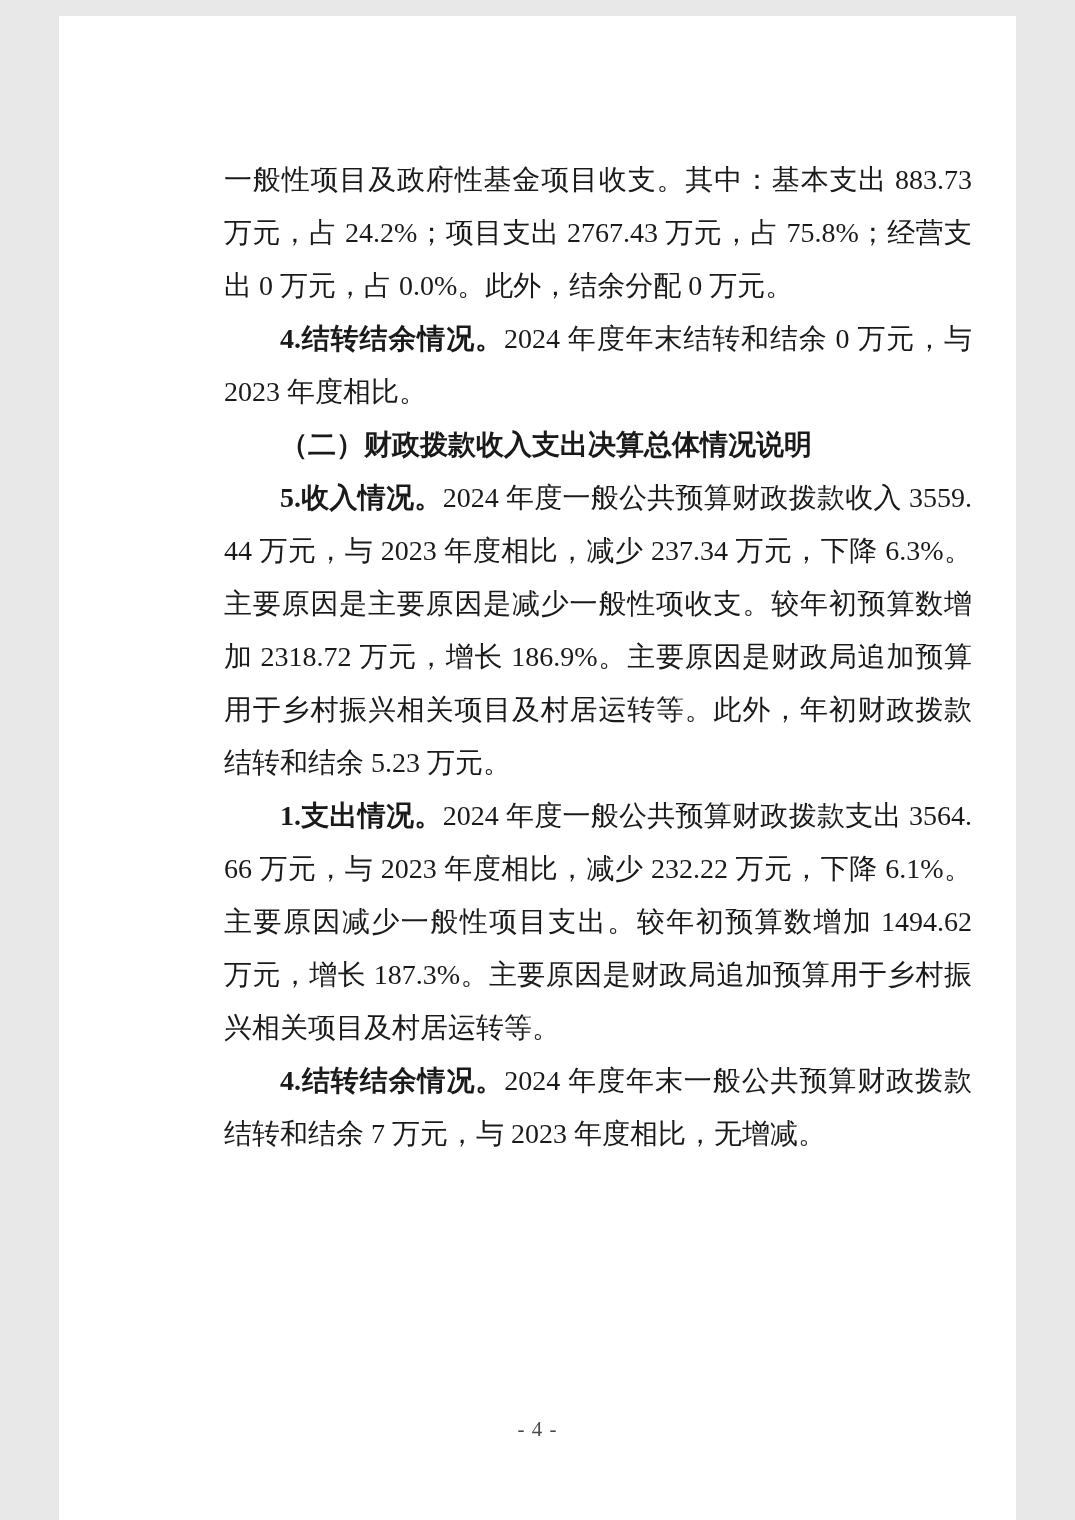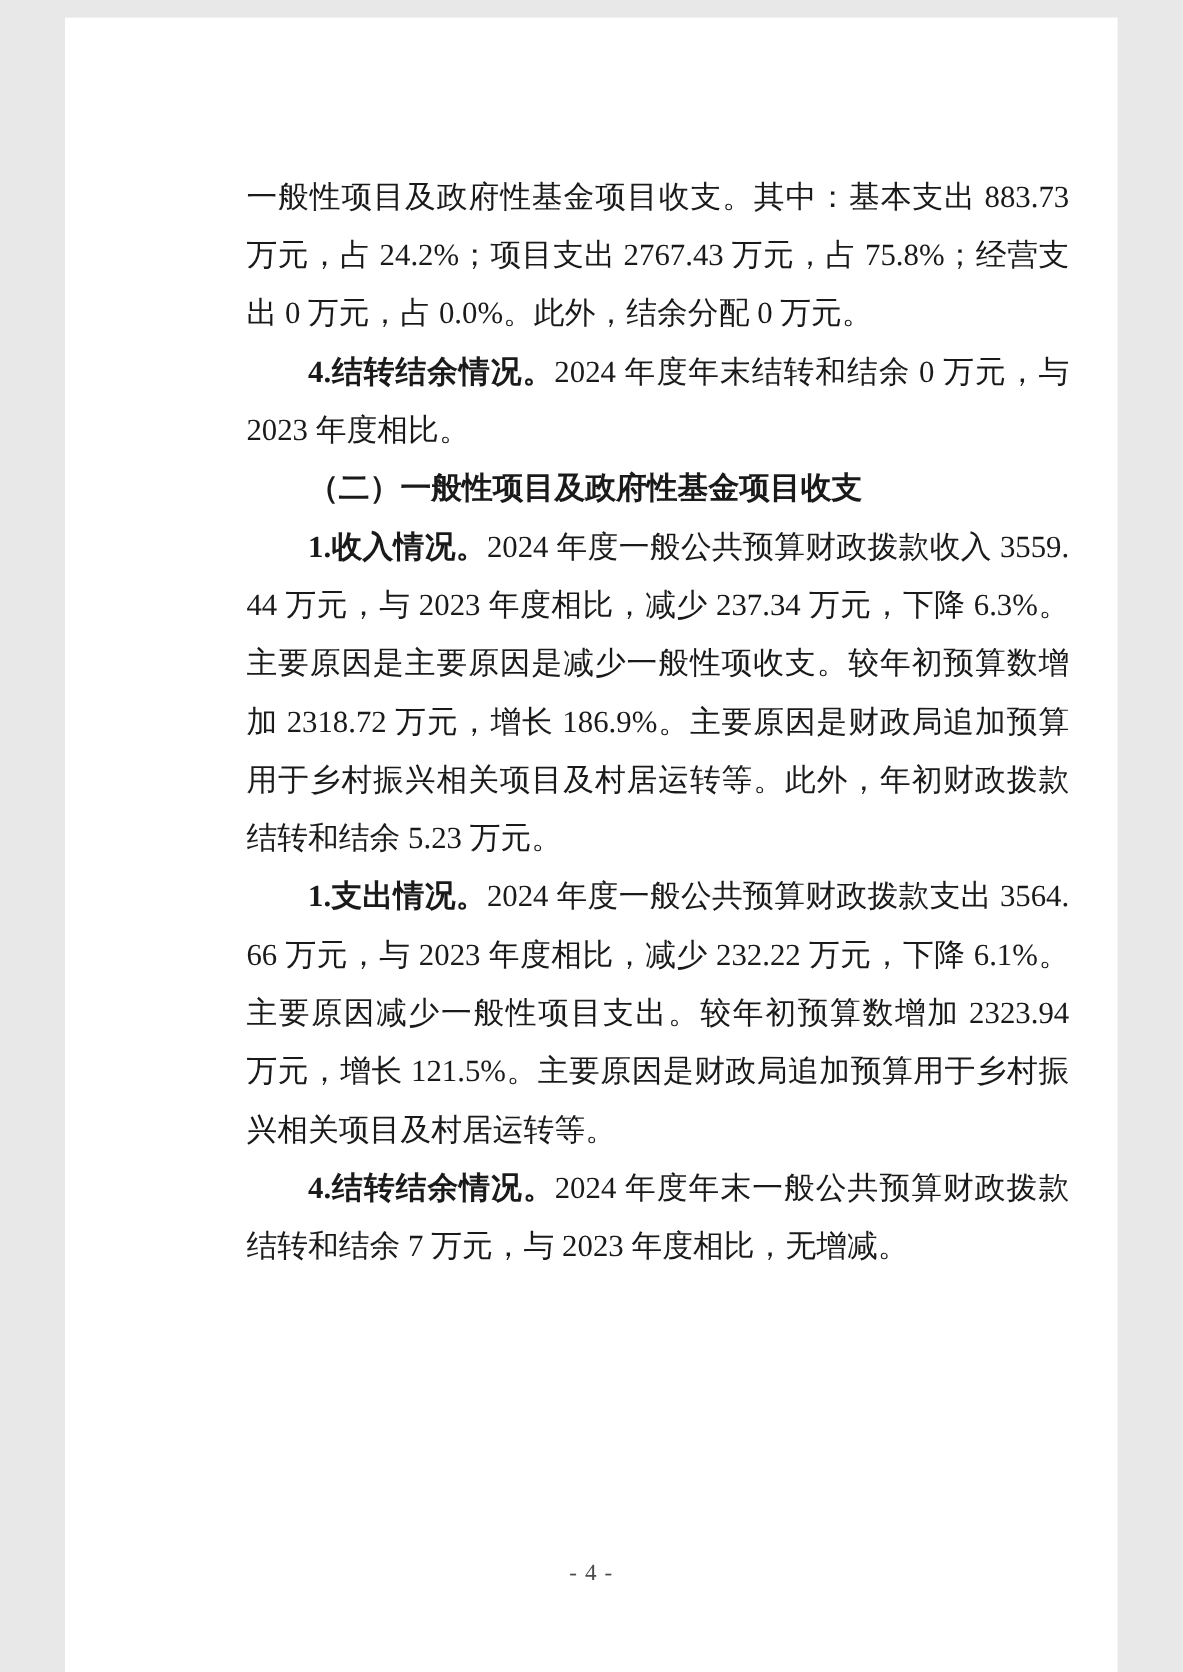--- a/index.html
+++ b/index.html
@@ -55,27 +55,27 @@
 </head>
 <body>
 
 <div class="page">
   <div class="content">
 
     <p class="para"><span>一般性项目及政府性基金项目收支。其中：基本支出 883.73 万元，占 24.2%；项目支出 2767.43 万元，占 75.8%；经营支出 0 万元，占 0.0%。此外，结余分配 0 万元。</span></p>
 
     <p class="para indent"><span class="lead">4.结转结余情况。</span><span>2024 年度年末结转和结余 0 万元，与 2023 年度相比。</span></p>
 
-    <p class="para indent heading"><span>（二）一般性项目及政府性基金项目收支</span></p>
+    <p class="para indent heading"><span>（二）财政拨款收入支出决算总体情况说明</span></p>
 
 
 
-    <p class="para indent"><span class="lead">1.收入情况。</span><span>2024 年度一般公共预算财政拨款收入 3559.44 万元，与 2023 年度相比，减少 237.34 万元，下降 6.3%。主要原因是主要原因是减少一般性项收支。较年初预算数增加 2318.72 万元，增长 186.9%。主要原因是财政局追加预算用于乡村振兴相关项目及村居运转等。此外，年初财政拨款结转和结余 5.23 万元。</span></p>
+    <p class="para indent"><span class="lead">5.收入情况。</span><span>2024 年度一般公共预算财政拨款收入 3559.44 万元，与 2023 年度相比，减少 237.34 万元，下降 6.3%。主要原因是主要原因是减少一般性项收支。较年初预算数增加 2318.72 万元，增长 186.9%。主要原因是财政局追加预算用于乡村振兴相关项目及村居运转等。此外，年初财政拨款结转和结余 5.23 万元。</span></p>
 
-    <p class="para indent"><span class="lead">1.支出情况。</span><span>2024 年度一般公共预算财政拨款支出 3564.66 万元，与 2023 年度相比，减少 232.22 万元，下降 6.1%。主要原因减少一般性项目支出。较年初预算数增加 2323.94 万元，增长 121.5%。主要原因是财政局追加预算用于乡村振兴相关项目及村居运转等。</span></p>
+    <p class="para indent"><span class="lead">1.支出情况。</span><span>2024 年度一般公共预算财政拨款支出 3564.66 万元，与 2023 年度相比，减少 232.22 万元，下降 6.1%。主要原因减少一般性项目支出。较年初预算数增加 1494.62 万元，增长 187.3%。主要原因是财政局追加预算用于乡村振兴相关项目及村居运转等。</span></p>
 
     <p class="para indent"><span class="lead">4.结转结余情况。</span><span>2024 年度年末一般公共预算财政拨款结转和结余 7 万元，与 2023 年度相比，无增减。</span></p>
 
   </div>
 
   <div class="footer">
     <span>- 4 -</span>
   </div>
 </div>
 

